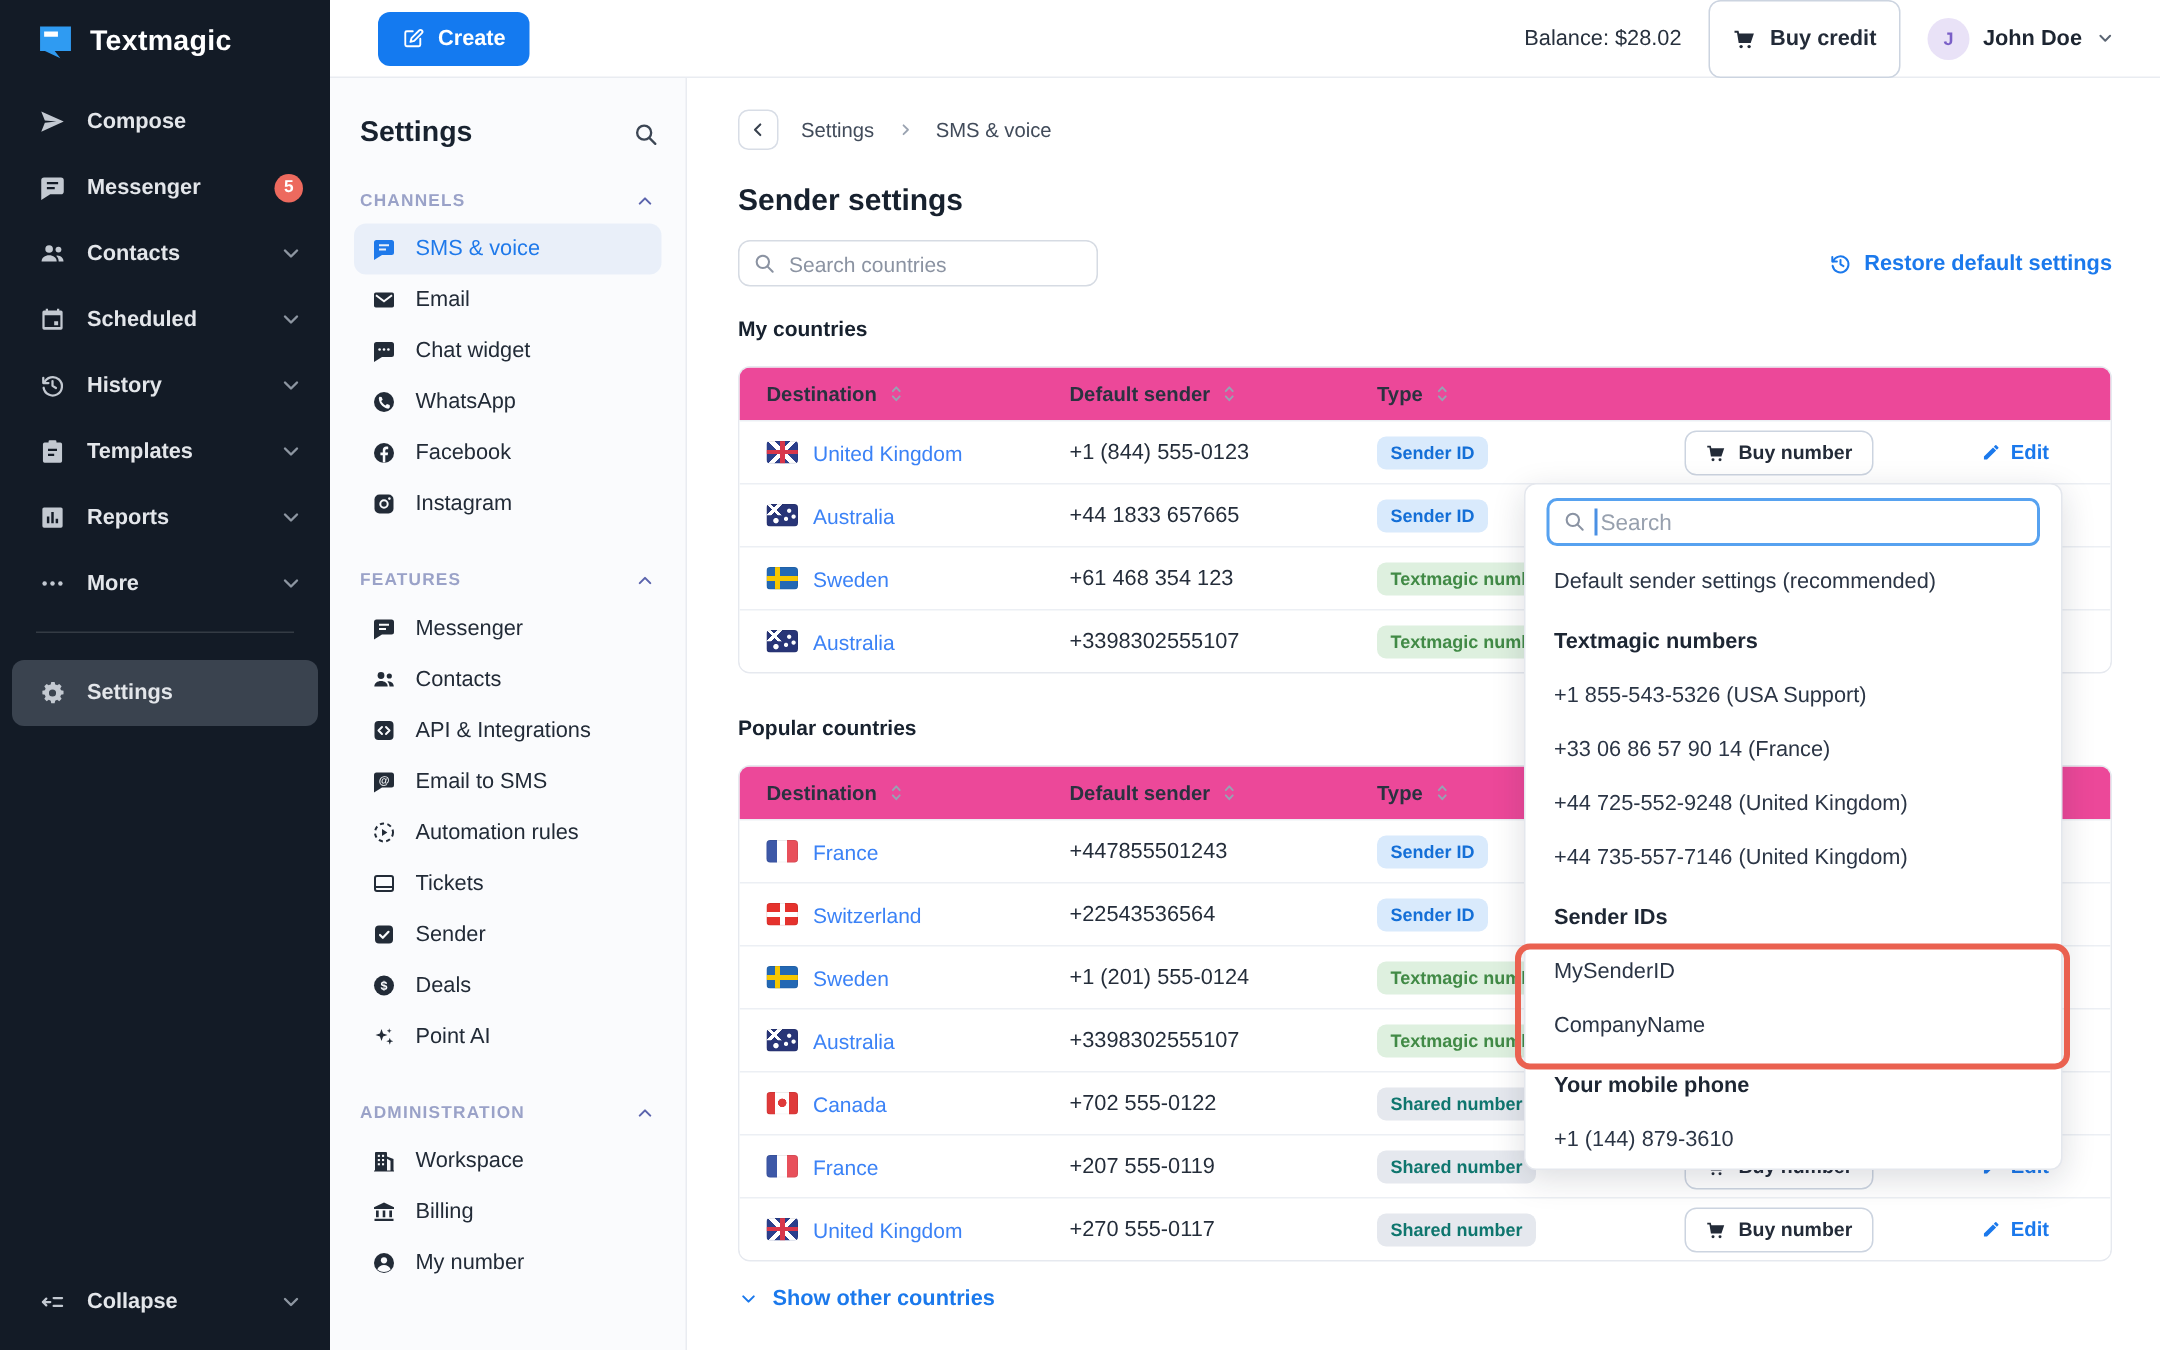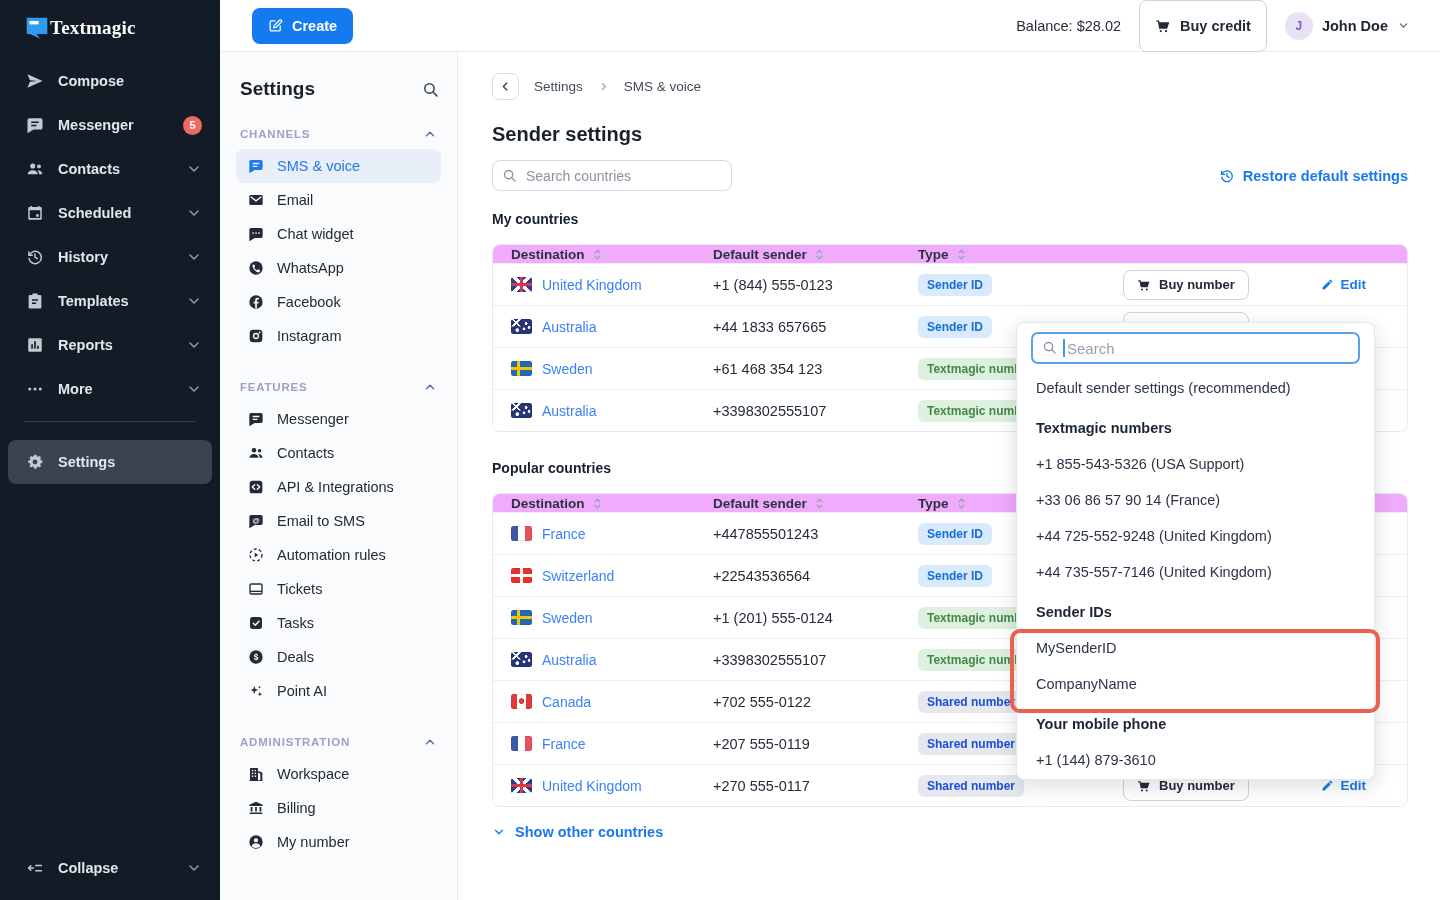--- a/index.html
+++ b/index.html
@@ -1,21 +1,21 @@
 <!DOCTYPE html>
 <html><head>
 <meta charset="utf-8">
 <style>
 * { margin:0; padding:0; box-sizing:border-box; }
 html,body { width:1440px; height:900px; overflow:hidden; font-family:"Liberation Sans", sans-serif; background:#fff; }
 .app { display:flex; width:1440px; height:900px; }
 
 
 .sidebar { width:220px; background:#131b26; color:#dfe3e8; flex:0 0 220px; position:relative; --knock:#131b26; }
-.brand { display:flex; align-items:center; padding:15px 0 10px 24px;font-family:Liberation Serif, serif; }
+.brand { display:flex; align-items:center; gap:10px; padding:15px 0 10px 24px; }
 .brand-logo { width:26px; height:26px; }
 .brand-name { font-size:19px; font-weight:700; color:#fff; letter-spacing:.2px; }
 .nav-list { padding:8px 8px 0; }
 .nav-item { display:flex; align-items:center; gap:14px; height:44px; padding:0 10px 0 18px; border-radius:8px; cursor:pointer; }
 .nav-icon { width:18px; height:18px; color:#c3c9d1; flex:0 0 18px; }
 .nav-label { font-size:14.5px; font-weight:600; color:#e3e6ea; }
 .nav-badge { margin-left:auto; min-width:19px; height:19px; border-radius:10px; background:#ed6a5e; color:#fff; font-size:11.5px; font-weight:700; display:flex; align-items:center; justify-content:center; padding:0 5px; }
 .nav-chevron { margin-left:auto; width:16px; height:16px; color:#8d96a1; }
 .nav-divider { height:1px; background:rgba(255,255,255,.14); margin:10px 24px; }
 .nav-item.active-dark { background:#3a434f; }
@@ -66,30 +66,30 @@
 .search-box input { width:100%; height:31px; border:1px solid #d6dbe3; border-radius:8px; padding:0 10px 0 33px; font-size:14px; color:#2a3240; font-family:inherit; outline:none; background:#fff; }
 .search-box input::placeholder { color:#8b93a2; }
 .search-box .ic { position:absolute; left:10px; top:7.5px; width:15px; height:15px; color:#8b93a2; }
 .restore-link { display:inline-flex; align-items:center; gap:8px; font-size:14.5px; font-weight:700; color:#1b79ec; cursor:pointer; }
 .restore-link .ic { width:16px; height:16px; }
 .section-title { font-size:14px; font-weight:700; color:#17212e; }
 .mt-mycountries { margin-top:20px; }
 .mt-popular { margin-top:28px; }
 .table { border:1px solid #e6e9ef; border-radius:8px; overflow:hidden; margin-top:17px; background:#fff; }
 .thead, .trow { display:grid; grid-template-columns:202px 205px 195px 1fr; align-items:center; padding-left:18px; }
-.thead { background:#f0abfc; height:18px; }
+.thead { background:#ec4899; height:35px; }
 .th { display:flex; align-items:center; font-size:13.5px; font-weight:700; color:#2a3240; cursor:pointer; }
 .sort-ic { width:11px; height:15px; color:#98a2b3; margin-left:7px; }
 .trow { height:42px; border-top:1px solid #eceff4; background:#fff; }
 .cell-country { display:flex; align-items:center; gap:10px; font-size:14px; color:#3b82f6; }
 .cell-sender { font-size:14.5px; color:#242d3a; }
 .badge { display:inline-block; font-size:12px; font-weight:700; padding:4px 9px; border-radius:6px; white-space:nowrap; }
 .badge-blue { background:#d9eafc; color:#146fd7; }
 .badge-green { background:#def0df; color:#418a46; }
-.badge-gray { background:#e5e8ee; color:#1d4ed8; }
+.badge-gray { background:#e5e8ee; color:#0f766e; }
 .cell-actions { display:flex; align-items:center; justify-content:space-between; padding:0 41px 0 10px; }
 .buy-btn { display:inline-flex; align-items:center; gap:8px; height:30px; padding:0 13px; border:1px solid #ccd4e0; border-radius:8px; background:#fff; font-size:13px; font-weight:700; color:#232b38; cursor:pointer; font-family:inherit; }
 .buy-btn .ic { width:14px; height:14px; }
 .edit-link { display:inline-flex; align-items:center; gap:7px; font-size:13.5px; font-weight:700; color:#1b79ec; cursor:pointer; }
 .edit-link .ic { width:13px; height:13px; }
 .show-other { display:inline-flex; align-items:center; gap:9px; font-size:14.5px; font-weight:700; color:#1b79ec; margin-top:17px; cursor:pointer; }
 .show-other .ic { width:14px; height:14px; }
 
 
 .flag { width:21px; height:15px; border-radius:2.5px; display:inline-block; flex:0 0 21px; box-shadow:inset 0 0 0 .5px rgba(0,0,0,.10); background-repeat:no-repeat; background-size:100% 100%; }
@@ -461,21 +461,21 @@
               </span>
               <span class="menu-label">Tickets</span>
             </div>
             <div class="menu-item">
               <span class="menu-icon">
                 <svg viewBox="0 0 24 24">
                   <rect x="3" y="3" width="18" height="18" rx="4" fill="currentColor"></rect>
                   <path d="M8 12.5l2.8 2.8 5.7-6" stroke="var(--knock,#fff)" stroke-width="2.2" fill="none" stroke-linecap="round" stroke-linejoin="round"></path>
                 </svg>
               </span>
-              <span class="menu-label">Tasks</span>
+              <span class="menu-label">Sender</span>
             </div>
             <div class="menu-item">
               <span class="menu-icon">
                 <svg viewBox="0 0 24 24">
                   <circle cx="12" cy="12" r="10" fill="currentColor"></circle>
                   <text x="12" y="16.6" font-size="12.5" font-weight="700" text-anchor="middle" fill="var(--knock,#fff)">$</text>
                 </svg>
               </span>
               <span class="menu-label">Deals</span>
             </div>

